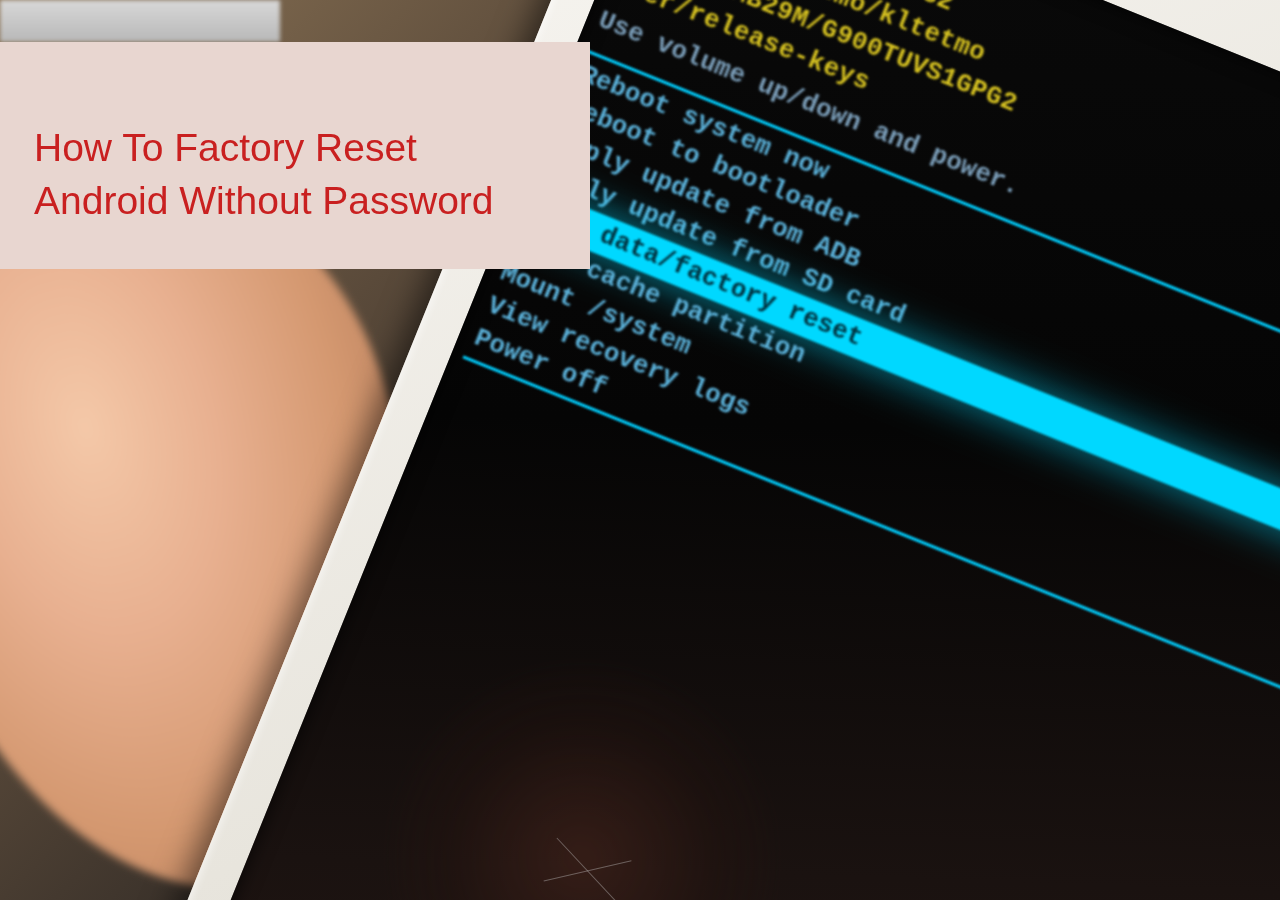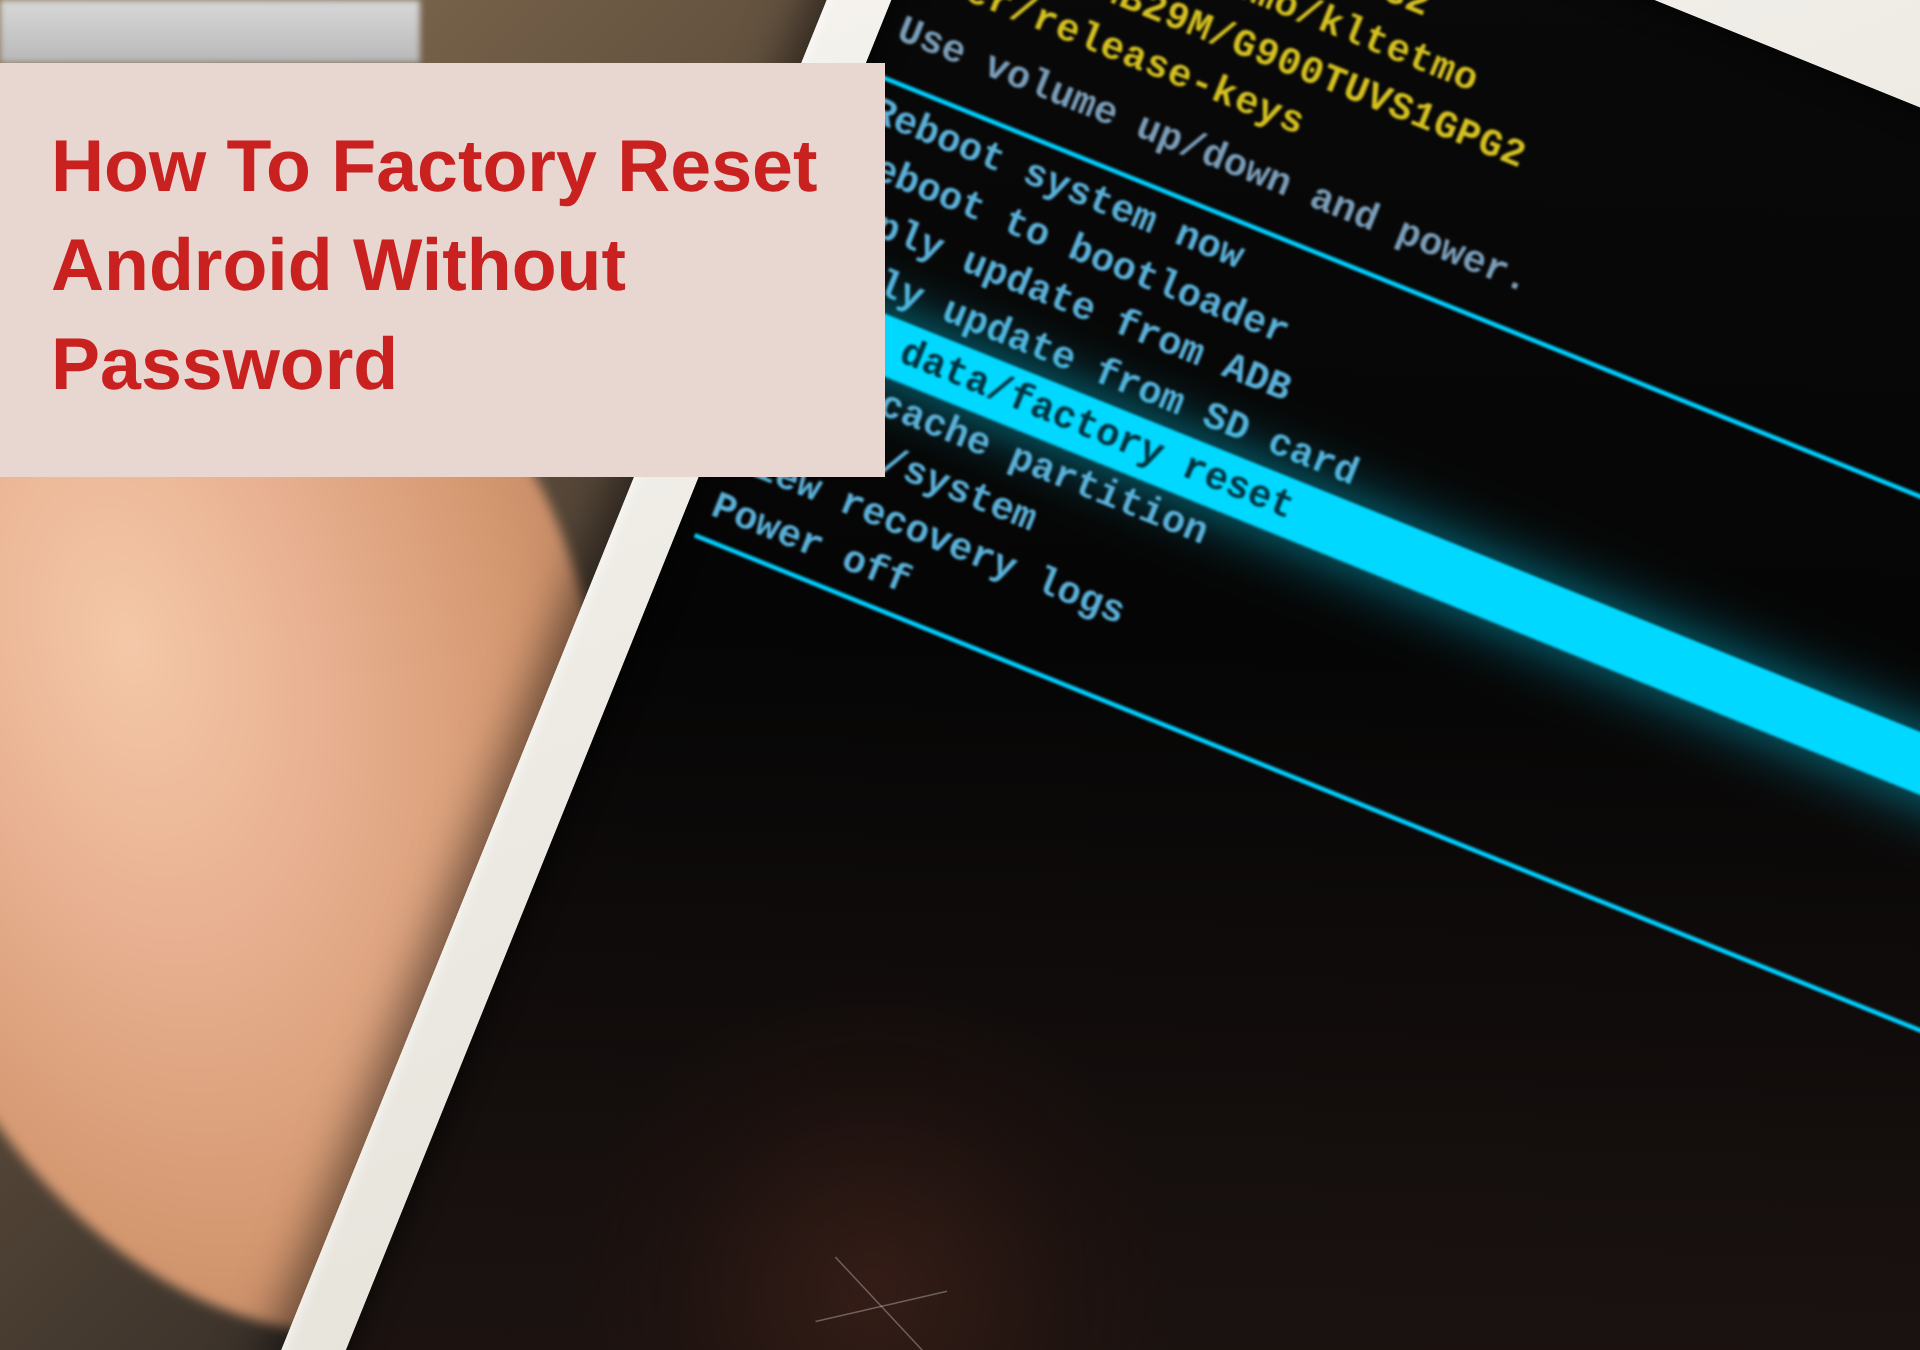--- a/index.html
+++ b/index.html
@@ -118,24 +118,25 @@
       position: absolute;
       top: 42px;
       left: 0;
       width: 590px;
       background: #e8d6d0;
       padding: 36px 34px 42px 34px;
       z-index: 100;
     }
     .title-text {
       color: #c92020;
-      font-size: 49px;
-      font-weight: 700;
+      font-size: 39px;
+      font-weight: 400;
       line-height: 1.35;
       font-family: -apple-system, BlinkMacSystemFont, "Segoe UI", Arial, sans-serif;
+      margin-top: 44px;
     }
     .crack {
       position: absolute;
       bottom: 180px;
       left: 280px;
       width: 80px;
       height: 80px;
     }
     .crack::before, .crack::after {
       content: '';

